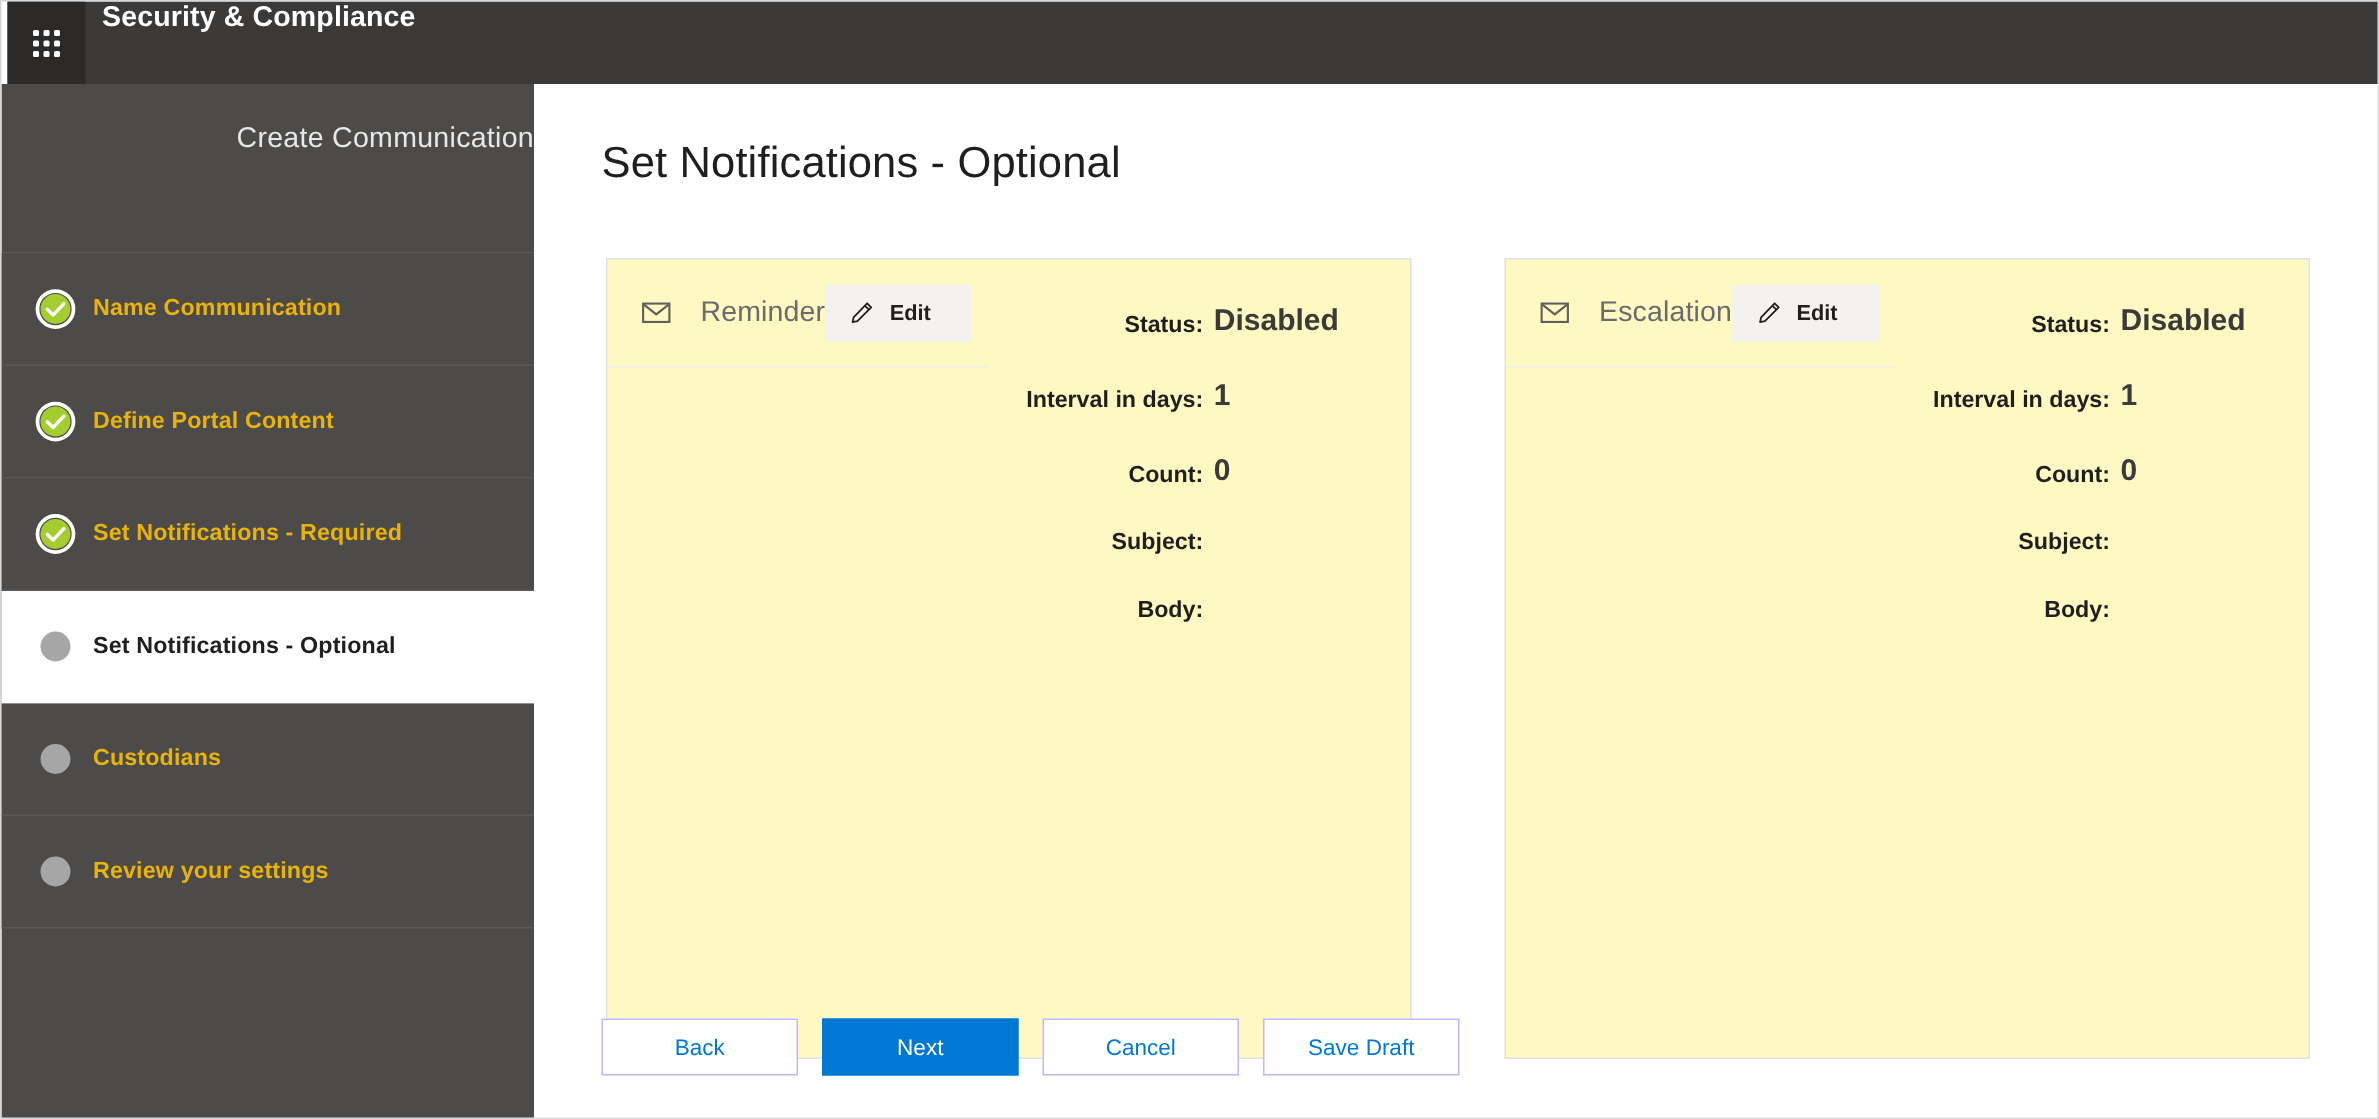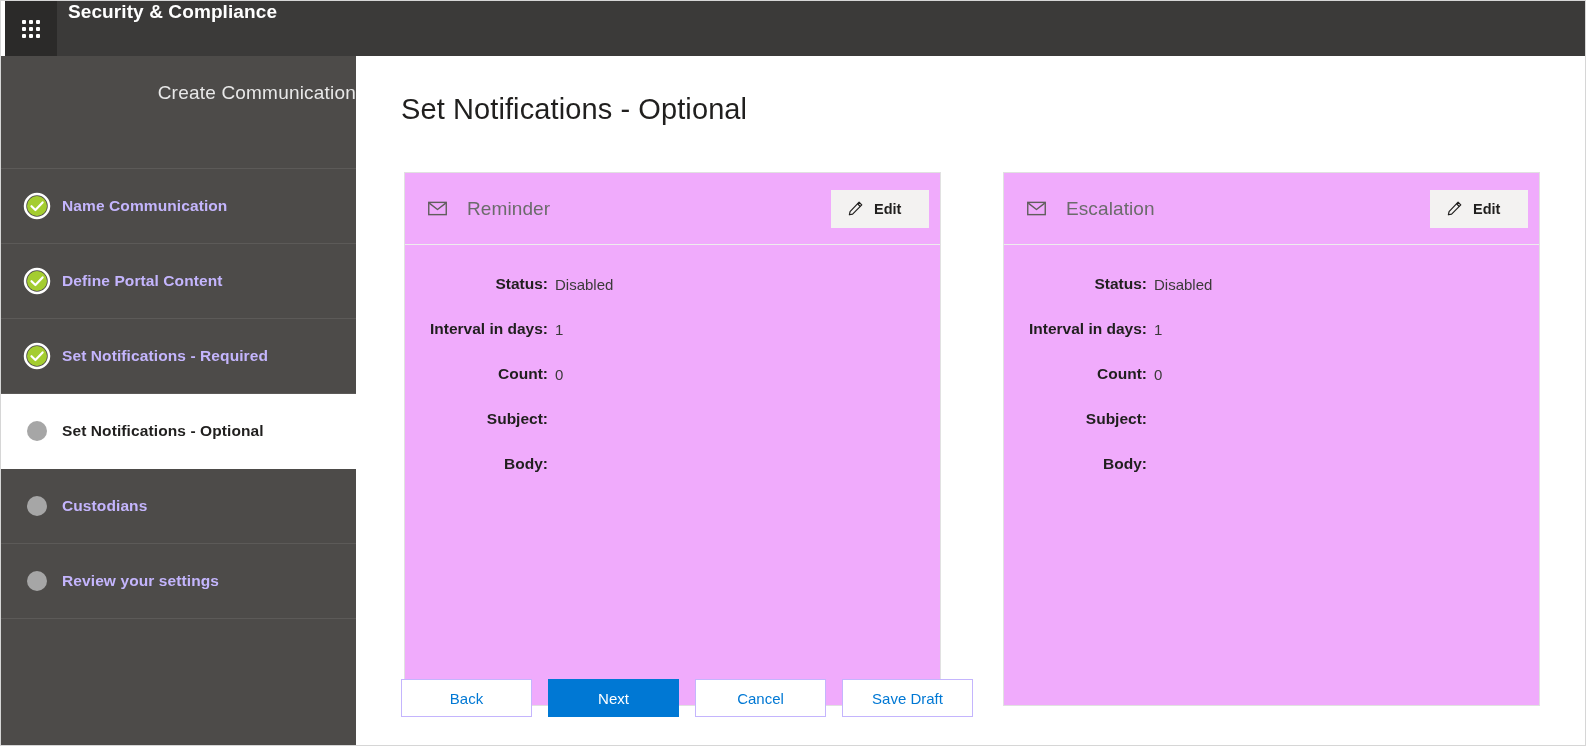--- a/index.html
+++ b/index.html
@@ -107,21 +107,21 @@
   .step-icon {
     width: 28px;
     height: 28px;
     flex: 0 0 28px;
     margin-right: 11px;
     display: block;
   }
   .step-label {
     font-size: 15.5px;
     font-weight: 600;
-    color: #c4b5fd;
+    color: #eab308;
     letter-spacing: 0.1px;
     white-space: nowrap;
   }
   .step.selected .step-label {
     color: #201f1e;
   }
 
   
   .main {
     position: absolute;
@@ -146,26 +146,26 @@
   .cards {
     position: absolute;
     left: 48px;
     top: 116px;
     right: 45px;
     display: flex;
     gap: 62px;
   }
   .card {
     flex: 1 1 0;
-    background: #f0abfc;
+    background: #fef9c3;
     border: 1px solid #e1e1e1;
     box-sizing: border-box;
     height: 534px;
     display: flex;
-    flex-direction: column;
+    flex-direction: row;
   }
   .card-header {
     height: 72px;
     flex: 0 0 72px;
     box-sizing: border-box;
     border-bottom: 1px solid #ededed;
     display: flex;
     align-items: center;
     padding: 0 11px 0 22px;
   }
@@ -220,22 +220,22 @@
     width: 143px;
     flex: 0 0 143px;
     text-align: right;
     font-size: 15.5px;
     font-weight: 700;
     color: #201f1e;
     white-space: nowrap;
   }
   .field-value {
     margin-left: 7px;
-    font-size: 15px;
-    font-weight: 400;
+    font-size: 20px;
+    font-weight: 700;
     color: #3b3a39;
     white-space: pre;
   }
 
   
   .footer-actions {
     position: absolute;
     left: 45px;
     top: 623px;
     display: flex;

